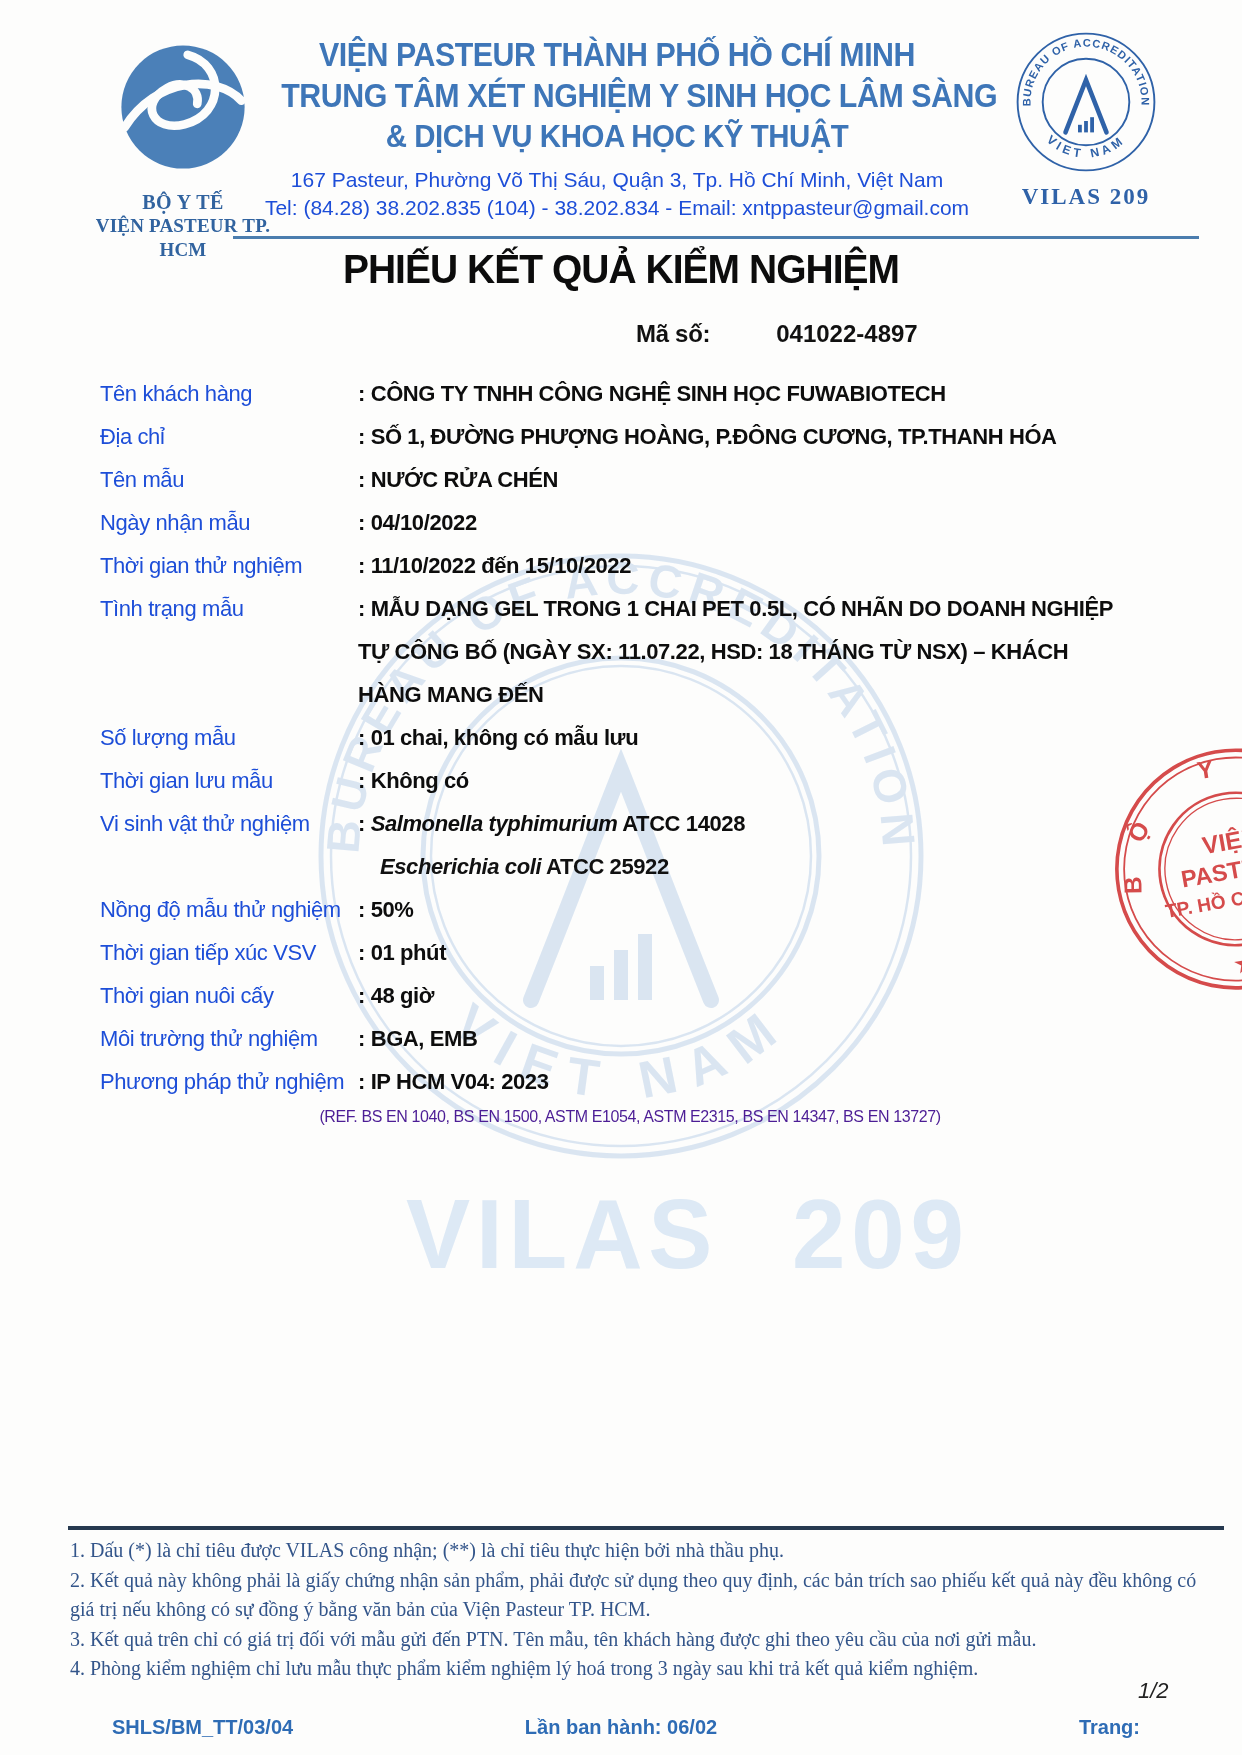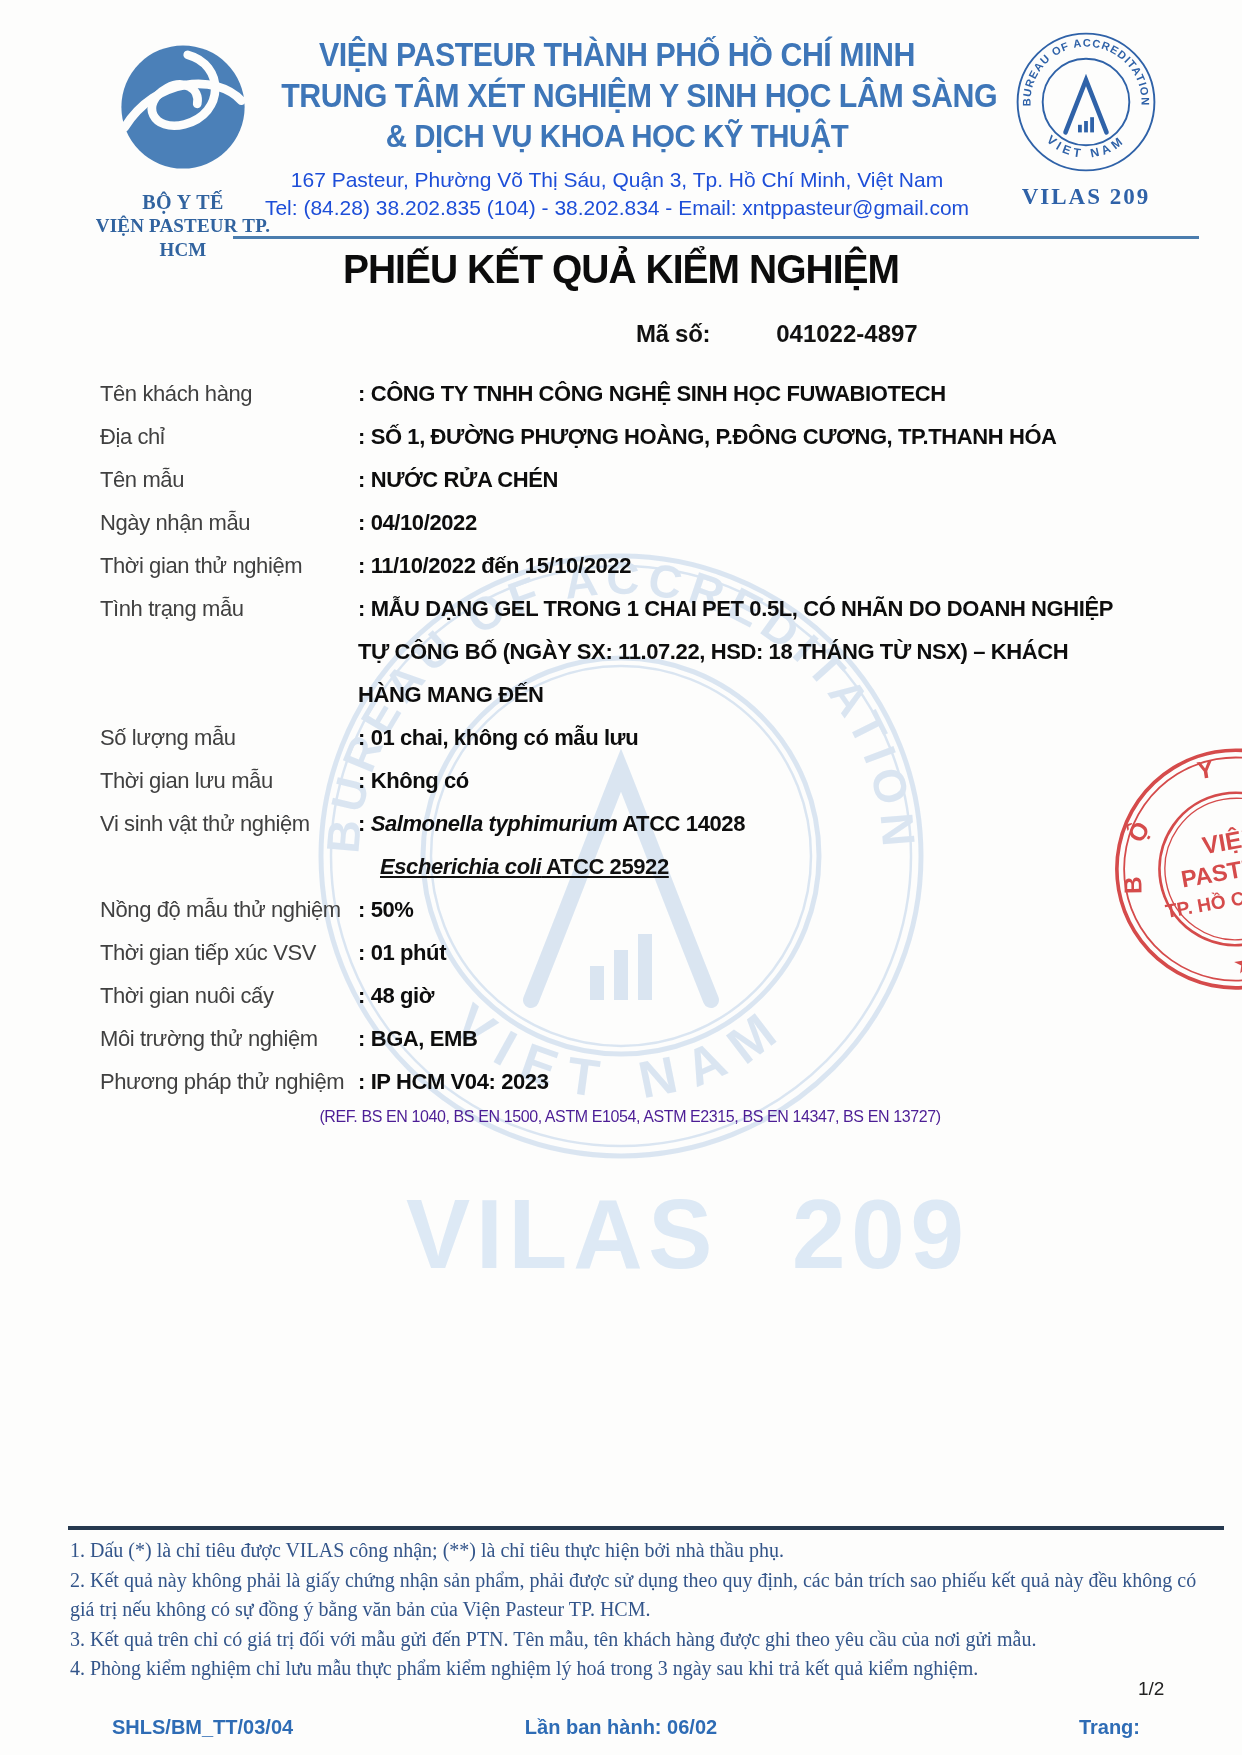--- a/index.html
+++ b/index.html
@@ -22,37 +22,37 @@
   .vilas-label{font-family:"Liberation Serif",serif;font-weight:bold;color:#2f62a8;font-size:23px;letter-spacing:2px;margin-top:2px;white-space:nowrap;}
   .header-divider{position:absolute;left:233px;top:236px;width:966px;height:3px;background:#4b7dae;}
   
   .doc-title{position:absolute;left:0;top:246px;width:1242px;text-align:center;font-weight:bold;
     font-size:41px;letter-spacing:-1px;color:#0c0c0c;transform:scaleX(.95);}
   .code-row{position:absolute;left:636px;top:320px;display:flex;font-weight:bold;font-size:24px;letter-spacing:-.3px;}
   .code-row .cv{margin-left:66px;letter-spacing:0;}
   
   .info{position:absolute;left:100px;top:372px;width:1070px;font-size:22px;}
   .row{display:flex;line-height:43px;}
-  .lbl{flex:none;width:258px;color:#404040;letter-spacing:-.4px;}
+  .lbl{flex:none;width:258px;color:#1d4ed8;letter-spacing:-.4px;}
   .val{flex:1;font-weight:bold;color:#0d0d0d;letter-spacing:-.4px;max-width:770px;}
   .val::before{content:": ";font-weight:bold;}
   .ital{font-style:italic;}
-  .microbe-l2{margin-left:280px;line-height:43px;font-weight:bold;letter-spacing:-.4px;text-decoration:underline;}
+  .microbe-l2{margin-left:280px;line-height:43px;font-weight:bold;letter-spacing:-.4px;}
   .ref-line{position:absolute;left:100px;top:1108px;width:1060px;text-align:center;font-size:16px;letter-spacing:-.4px;color:#4c1d95;}
   
   .wm-seal{position:absolute;left:283px;top:518px;opacity:.5;pointer-events:none;}
   .wm-vilas{position:absolute;left:378px;top:1178px;width:620px;text-align:center;font-weight:bold;
     font-size:98px;letter-spacing:6px;word-spacing:42px;color:#dde9f5;transform:scaleX(.98);pointer-events:none;white-space:nowrap;}
   
   .stamp{position:absolute;left:1100px;top:733px;transform:rotate(-10deg);opacity:.92;}
   
   .footer-divider{position:absolute;left:68px;top:1526px;width:1156px;height:4px;background:#26394f;}
   .notes{position:absolute;left:70px;top:1536px;width:1140px;font-family:"Liberation Serif",serif;
     font-size:20px;line-height:29.5px;color:#33558a;}
-  .page-indicator{position:absolute;left:1138px;top:1678px;font-size:19px;color:#222;}
+  .page-indicator{position:absolute;left:1138px;top:1678px;font-size:22px;color:#222;font-style:italic;}
   .foot-row{position:absolute;left:0;top:1716px;width:1242px;font-weight:bold;color:#2e6cb5;font-size:20px;}
   .foot-row .fc{position:absolute;left:112px;}
   .foot-row .fi{position:absolute;left:0;width:1242px;text-align:center;}
   .foot-row .fp{position:absolute;right:102px;}
 </style>
 </head>
 <body>
 
 <div class="page">
 

